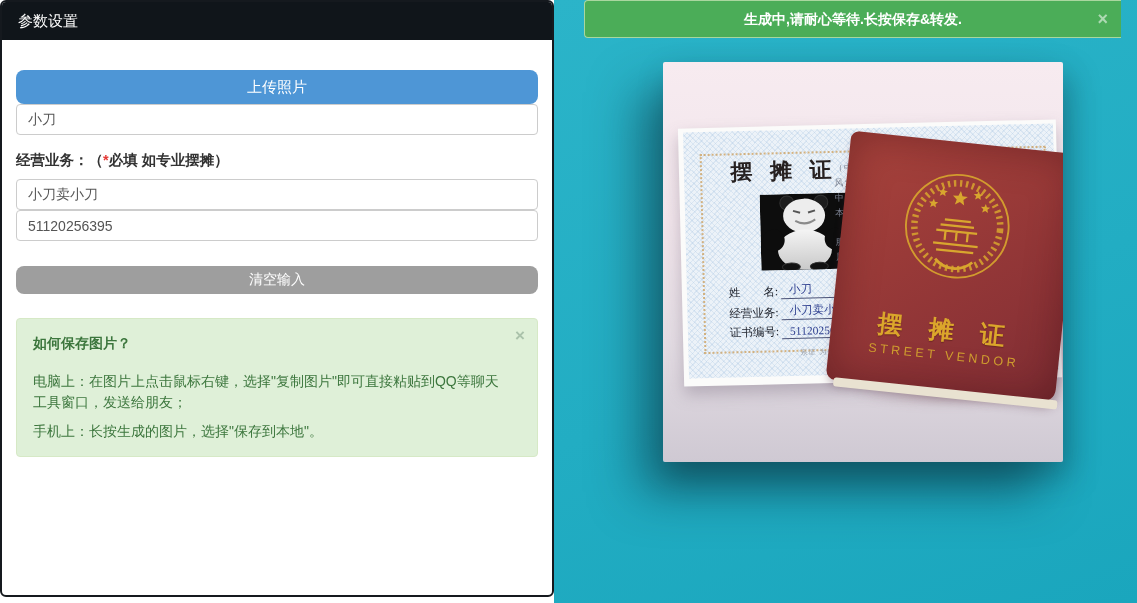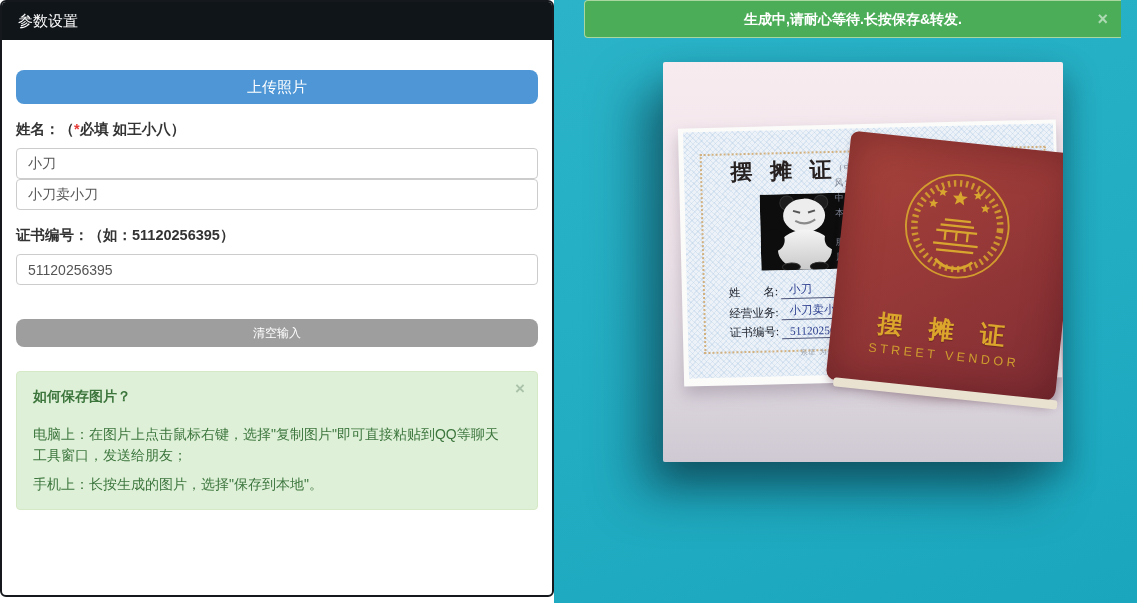--- a/index.html
+++ b/index.html
@@ -17,21 +17,21 @@
   .btn { display:block; width:100%; border:none; border-radius:8px; color:#fff;
          text-align:center; cursor:pointer; font-family:inherit; }
   .btn-upload { height:34px; background:#4e96d6; font-size:15px; }
   .field-label { font-size:14.5px; font-weight:bold; color:#333; margin:16px 0 9px; }
   .field-label .star { color:#e53935; }
   .text-input { display:block; width:100%; height:31px; border:1px solid #ccc;
                 border-radius:4px; padding:4px 11px; font-size:14px; color:#555;
                 background:#fff; font-family:inherit; }
   .btn-generate { margin-top:19px; height:38px; font-size:17px; letter-spacing:2px;
                   background:linear-gradient(90deg,#ec1561 0%,#f4411f 50%,#ff9800 100%); }
-  .btn-clear { margin-top:34px; height:28px; font-size:12px; background:#9e9e9e; }
+  .btn-clear { margin-top:25px; height:28px; font-size:14px; background:#9e9e9e; }
 
   .alert { position:relative; margin-top:24px; background:#dff0d8;
            border:1px solid #d6e9c6; border-radius:4px; padding:14px 30px 13px 16px;
            color:#3c763d; font-size:14px; line-height:1.55; }
   .alert-title { font-weight:bold; margin-bottom:16px; }
   .alert p + p { margin-top:7px; }
   .alert-close { position:absolute; top:8px; right:12px; color:#aac2aa;
                  font-size:17px; font-weight:bold; line-height:1; cursor:pointer; }
 
   
@@ -102,30 +102,27 @@
 <div class="app">
 
   <section class="card">
     <header class="card-header">
       <span>参数设置</span>
     </header>
     <div class="card-body">
 
       <button class="btn btn-upload">上传照片</button>
 
+      <input class="text-input" type="text" value="小刀" style="">
+
       <div class="field-label">
-        <span>姓名：（</span><span class="star">*</span><span>必填 如王小八）</span>
-      </div>
-      <input class="text-input" type="text" value="小刀" style="">
-
+        <span>经营业务：（</span><span class="star">*</span><span>必填 如专业摆摊）</span>
+      </div>
       <input class="text-input" type="text" value="小刀卖小刀" style="">
 
-      <div class="field-label">
-        <span>证书编号：（如：</span><span>51120256395</span><span>）</span>
-      </div>
       <input class="text-input" type="text" value="51120256395" style="">
 
       <button class="btn btn-clear">清空输入</button>
 
       <div class="alert">
         <span class="alert-close">×</span>
         <div class="alert-title">如何保存图片？</div>
         <p>电脑上：在图片上点击鼠标右键，选择"复制图片"即可直接粘贴到QQ等聊天工具窗口，发送给朋友；</p>
         <p>手机上：长按生成的图片，选择"保存到本地"。</p>
       </div>

